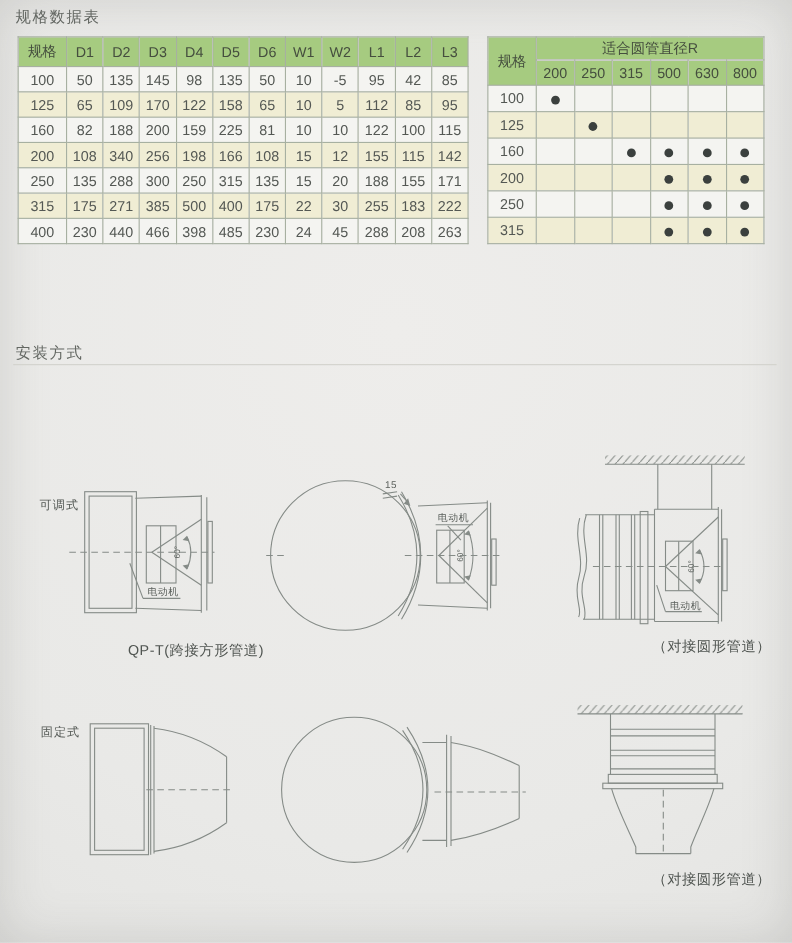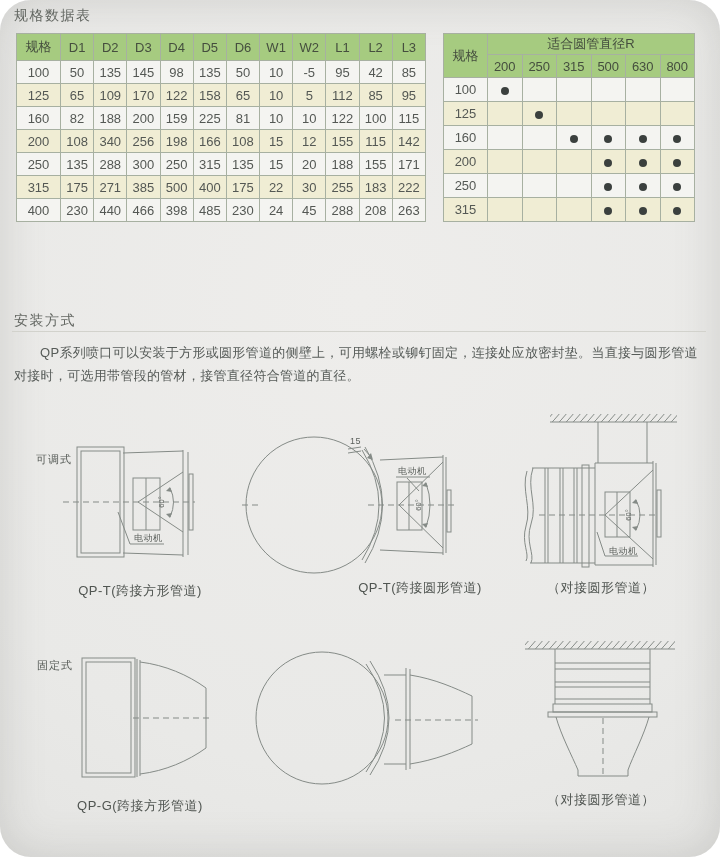--- a/index.html
+++ b/index.html
@@ -2,21 +2,20 @@
 <html style="--green: #a6cb80; --cream: #f0edd4; --plain: #f4f4f1; --dot: #3b403e;"><head>
 <meta charset="utf-8">
 <style>
   *{margin:0;padding:0;box-sizing:border-box}
   html,body{width:720px;height:857px}
   .page{
     position:relative;width:720px;height:857px;overflow:hidden;
     background:radial-gradient(120% 100% at 50% 35%, #eeedeb 0%, #e9e9e7 55%, #e0e0de 100%);
     box-shadow:inset 0 0 45px rgba(110,110,105,.22);
     font-family:"Liberation Sans","DejaVu Sans",sans-serif;
-    border-radius:31px;
   }
   .sec-title{position:absolute;font-size:14px;color:#63676​2;color:#636762;letter-spacing:1.5px}
   #title1{left:14px;top:7px}
   #title2{left:14px;top:312px}
   .rule{position:absolute;left:12px;top:331px;width:694px;height:1px;background:#d2d2cc}
   .para{position:absolute;left:14px;top:341px;width:692px;font-size:13px;line-height:23px;
         color:#565b58;text-indent:2em;letter-spacing:.3px}
 
   table{position:absolute;border-collapse:collapse;table-layout:fixed}
   #spec-table{left:16px;top:33px;width:410px}
@@ -26,21 +25,21 @@
   th{background:var(--green);color:#454e3e;height:27px}
   #fit-table thead tr:first-child th{height:21px}
   #fit-table thead tr:nth-child(2) th{height:23px}
   td{height:23px}
   #fit-table td{height:24px}
   tr.cream td{background:var(--cream)}
   tr.plain td{background:var(--plain)}
   .dot{display:inline-block;width:8px;height:8px;border-radius:50%;background:var(--dot);vertical-align:middle}
 
   .side-label{position:absolute;font-size:11px;color:#54595​5;color:#545955;letter-spacing:1px}
-  .caption{position:absolute;text-align:center;font-size:13px;color:#505551;letter-spacing:.5px}
+  .caption{position:absolute;text-align:right;font-size:13px;color:#505551;letter-spacing:.5px}
 
   .diag{position:absolute}
   .ln{stroke:#858b87;stroke-width:1;fill:none}
   .fil{fill:#858b87;stroke:none}
   .dash{stroke-dasharray:6 4}
   text.lbl{font-size:9px;fill:#5a5f5b;stroke:none;letter-spacing:.5px}
   text.small{font-size:7.5px;fill:#5a5f5b;stroke:none}
 </style>
 </head>
 <body>
@@ -242,21 +241,20 @@
           <td></td>
           <td><span class="dot"></span></td>
           <td><span class="dot"></span></td>
           <td><span class="dot"></span></td>
         </tr>
       </tbody>
   </table>
 
   <div class="sec-title" id="title2">安装方式</div>
   <div class="rule"></div>
-  <div class="para">QP系列喷口可以安装于方形或圆形管道的侧壁上，可用螺栓或铆钉固定，连接处应放密封垫。当直接与圆形管道对接时，可选用带管段的管材，接管直径符合管道的直径。</div>
 
   <div class="side-label" style="left:36px;top:452px">可调式</div>
   <div class="side-label" style="left:37px;top:658px">固定式</div>
 
   <svg class="diag" style="left:25px;top:440px" width="185" height="150" viewBox="0 0 185 150">
     <g class="ln">
       <rect x="52" y="7" width="47" height="110"></rect>
       <rect x="56" y="11" width="39" height="102"></rect>
     </g>
     <g class="ln">
@@ -458,18 +456,16 @@
     <rect class="ln" x="38" y="82" width="109" height="5"></rect>
     <g class="ln">
       <path d="M46,87 C51,105 62,126 68,140 L68,146"></path>
       <path d="M139,87 C134,105 123,126 118,140 L118,146"></path>
       <line x1="68" y1="146" x2="118" y2="146"></line>
     </g>
     <line class="ln dash" x1="93" y1="88" x2="93" y2="146"></line>
   </svg>
 
   <div class="caption" style="left:40px;top:582px;width:200px">QP-T(跨接方形管道)</div>
-  <div class="caption" style="left:320px;top:579px;width:200px">QP-T(跨接圆形管道)</div>
   <div class="caption" style="left:501px;top:579px;width:200px">（对接圆形管道）</div>
-  <div class="caption" style="left:40px;top:797px;width:200px">QP-G(跨接方形管道)</div>
   <div class="caption" style="left:501px;top:791px;width:200px">（对接圆形管道）</div>
 
 </div>
 
 </body></html>

